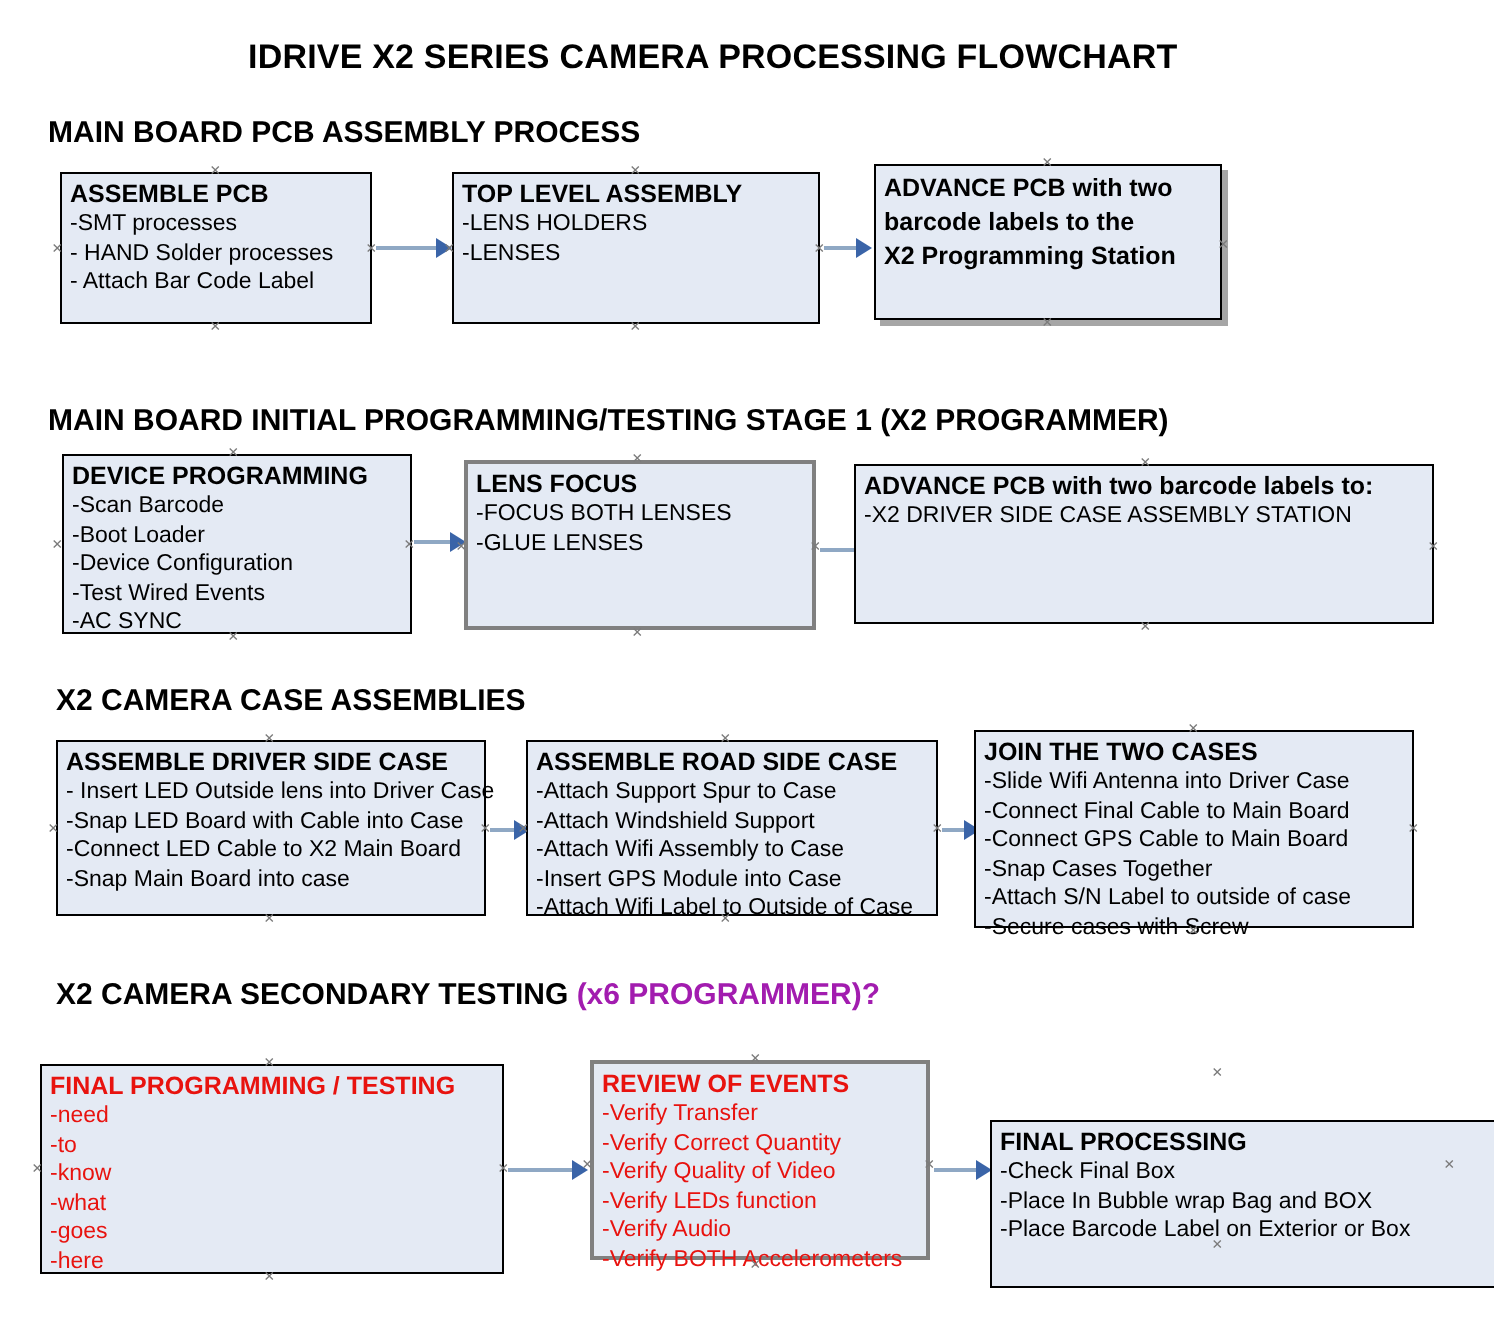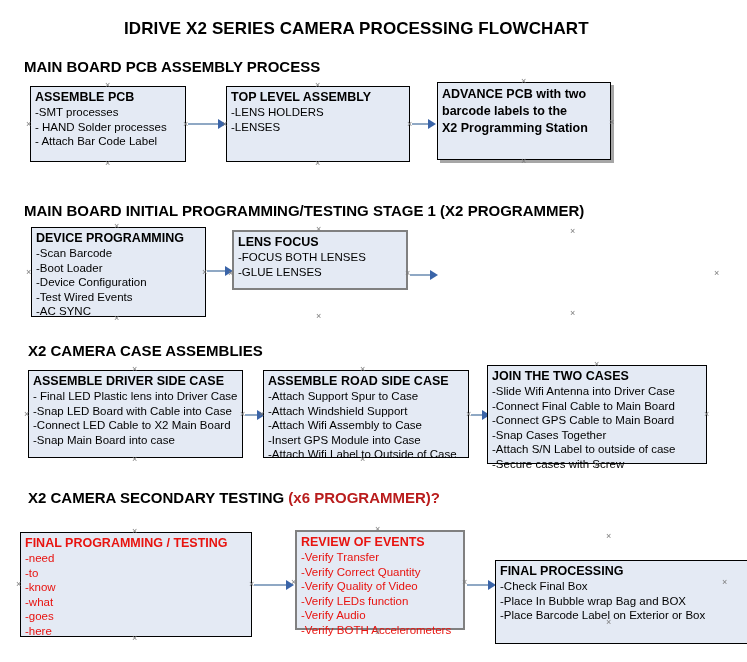--- a/index.html
+++ b/index.html
@@ -27,21 +27,21 @@
     letter-spacing: 0.1px;
     white-space: nowrap;
   }
   .section-title {
     position: absolute;
     font-size: 15px;
     font-weight: bold;
     white-space: nowrap;
   }
   .section-title .accent {
-    color: #b91c1c;
+    color: #a21caf;
   }
 
   
   .node {
     position: absolute;
     background: #e4eaf4;
     box-sizing: border-box;
     padding: 3px 4px 0 4px;
   }
   .node.bdr-black { border: 1.5px solid #000000; }
@@ -178,46 +178,50 @@
   <div class="handle" style="left:114px; top:222px;">×</div>
   <div class="handle" style="left:114px; top:314px;">×</div>
   <div class="handle" style="left:26px; top:268px;">×</div>
   <div class="handle" style="left:202px; top:268px;">×</div>
 
   <div class="conn" style="left:207px; top:266px; width:26px;">
     <div class="shaft"></div>
     <div class="head"></div>
   </div>
 
-  <div class="node bdr-gray" style="left:232px; top:230px; width:176px; height:60px;">
+  <div class="node bdr-gray" style="left:232px; top:230px; width:176px; height:85px;">
     <div class="title">LENS FOCUS</div>
     <div class="line">-FOCUS BOTH LENSES</div>
     <div class="line">-GLUE LENSES</div>
   </div>
   <div class="handle" style="left:316px; top:225px;">×</div>
   <div class="handle" style="left:316px; top:312px;">×</div>
   <div class="handle" style="left:228px; top:269px;">×</div>
   <div class="handle" style="left:405px; top:269px;">×</div>
 
   <div class="conn" style="left:410px; top:270px; width:28px;">
     <div class="shaft"></div>
     <div class="head"></div>
   </div>
 
+  <div class="node bdr-black" style="left:427px; top:232px; width:290px; height:80px;">
+    <div class="title">ADVANCE PCB with two barcode labels to:</div>
+    <div class="line">-X2 DRIVER  SIDE  CASE  ASSEMBLY STATION</div>
+  </div>
   <div class="handle" style="left:570px; top:227px;">×</div>
   <div class="handle" style="left:570px; top:309px;">×</div>
   <div class="handle" style="left:714px; top:269px;">×</div>
 
   <div class="section-title" style="left:28px; top:342px;">
     <span>X2 CAMERA CASE ASSEMBLIES</span>
   </div>
 
   <div class="node bdr-black" style="left:28px; top:370px; width:215px; height:88px;">
     <div class="title">ASSEMBLE DRIVER SIDE CASE</div>
-    <div class="line">- Final LED Plastic lens into Driver Case</div>
+    <div class="line">- Insert LED Outside lens into Driver Case</div>
     <div class="line">-Snap LED Board with Cable into Case</div>
     <div class="line">-Connect LED Cable to X2 Main Board</div>
     <div class="line">-Snap Main Board into case</div>
   </div>
   <div class="handle" style="left:132px; top:365px;">×</div>
   <div class="handle" style="left:132px; top:455px;">×</div>
   <div class="handle" style="left:24px; top:410px;">×</div>
   <div class="handle" style="left:240px; top:410px;">×</div>
 
   <div class="conn" style="left:245px; top:410px; width:20px;">

